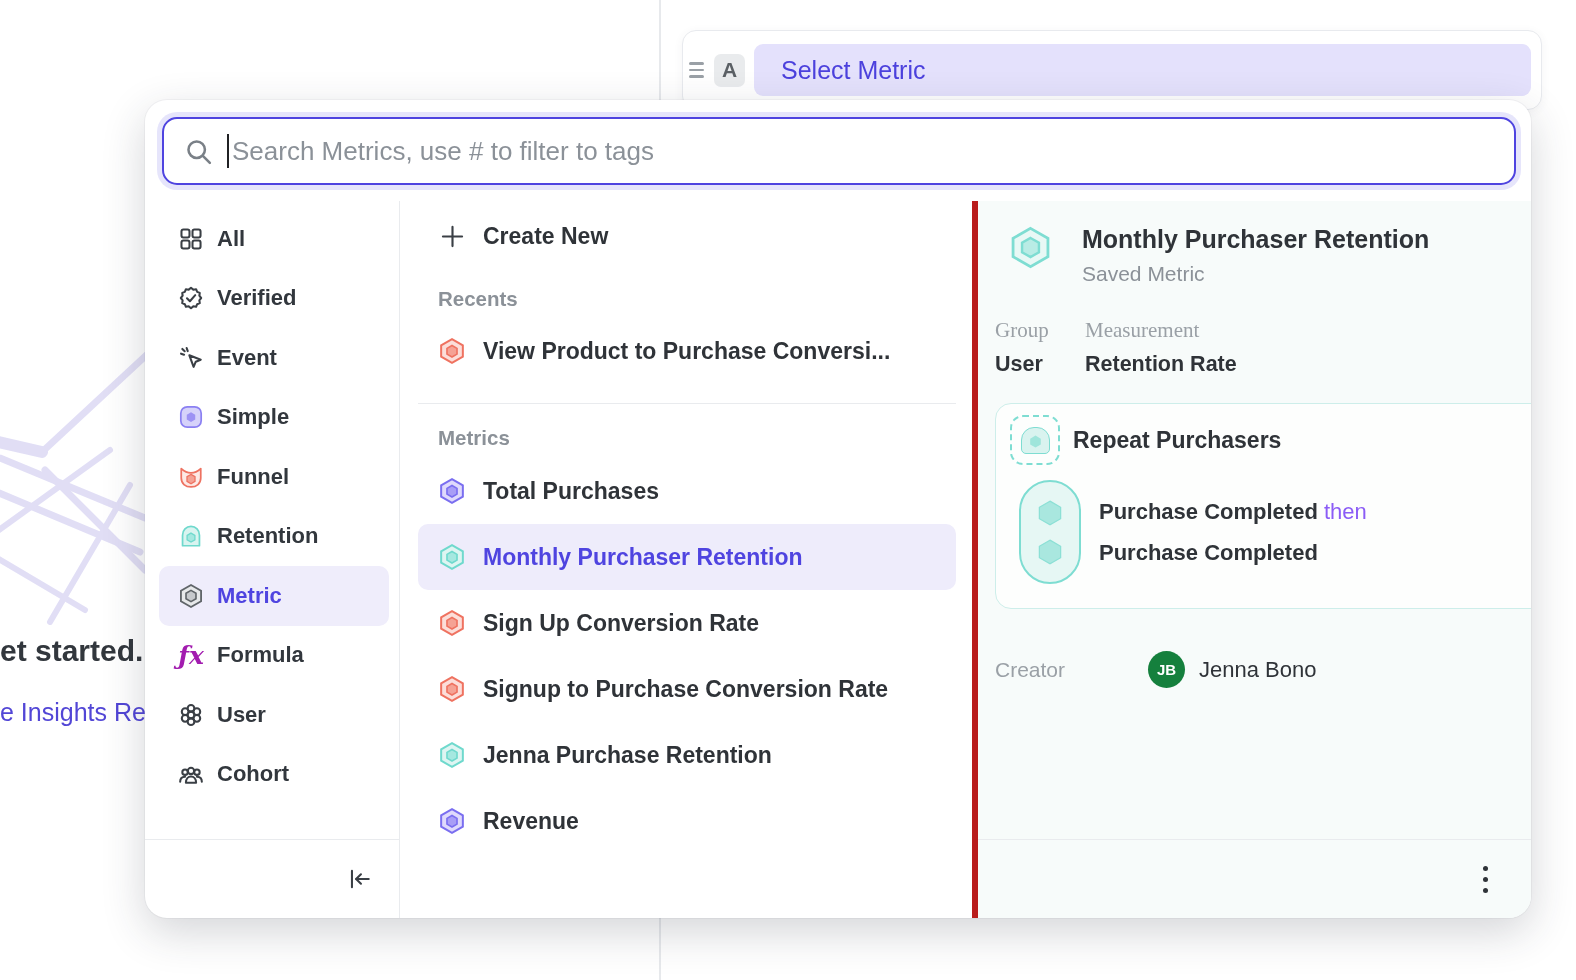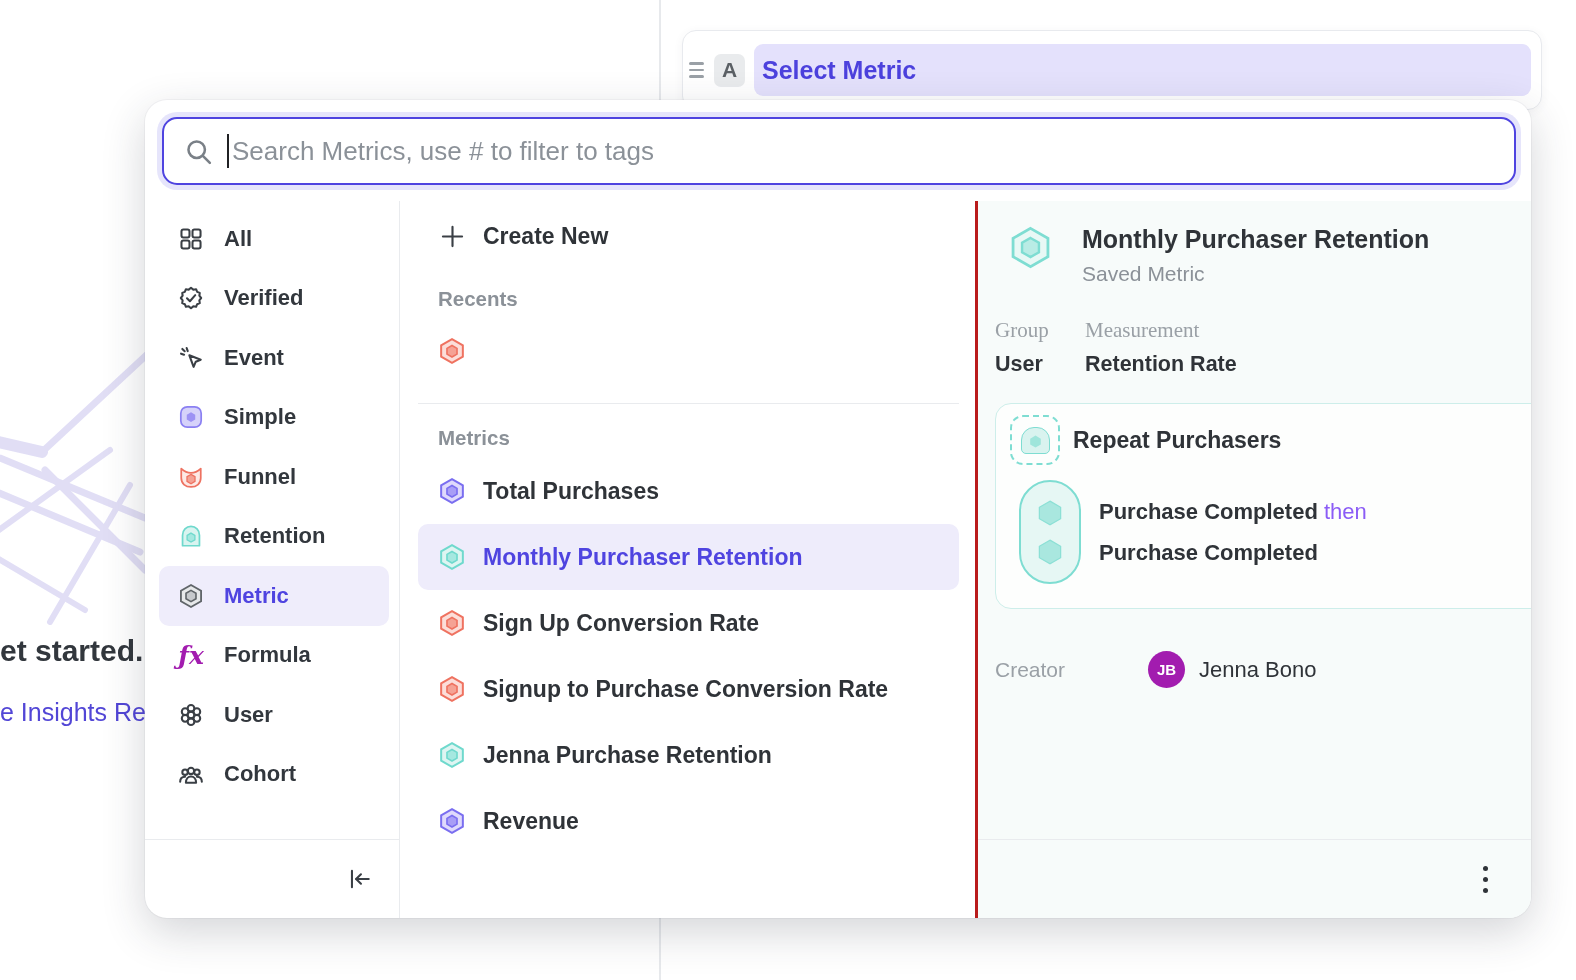--- a/index.html
+++ b/index.html
@@ -17,22 +17,22 @@
   .toolbar-card { position:absolute; left:682px; top:30px; width:860px; height:80px;
     background:#fff; border:1px solid #e8eaee; border-radius:14px;
     display:flex; align-items:center; padding:0 10px 0 6px; gap:9px;
     box-shadow:0 2px 10px rgba(60,64,80,.06); }
   .drag-handle { width:16px; display:flex; flex-direction:column; gap:4px; }
   .drag-handle span { display:block; height:2.6px; width:15px; background:#9aa0a6; border-radius:2px; }
   .block-badge { width:31px; height:33px; background:#e9ebed; border-radius:7px;
     display:flex; align-items:center; justify-content:center;
     font-size:21px; font-weight:700; color:#5b6065; }
   .metric-pill { flex:1; height:52px; background:#e4e1fc; border-radius:9px;
-    display:flex; align-items:center; padding-left:8px;
-    font-size:25px; font-weight:700; color:#4c41dd; }
+    display:flex; align-items:center; padding-left:27px;
+    font-size:25px; font-weight:400; color:#4c41dd; }
 
   
   .modal { position:absolute; left:145px; top:100px; width:1386px; height:818px;
     background:#fff; border-radius:22px; overflow:hidden;
     box-shadow:0 14px 44px rgba(40,44,60,.20), 0 0 0 1px rgba(30,30,50,.04);
     display:flex; flex-direction:column; }
 
   .search-wrap { margin:17px 15px 0 17px; position:relative; flex:0 0 auto; }
   .search-input { width:100%; height:68px; border:2.5px solid #4f44e0; border-radius:15px;
     box-shadow:0 0 0 5px rgba(79,68,224,.14); outline:none;
@@ -41,32 +41,32 @@
   .search-input::placeholder { color:#8b9198; opacity:1; }
   .search-icon { position:absolute; left:22px; top:20px; width:29px; height:29px; }
   .search-caret { position:absolute; left:65px; top:17px; width:2px; height:34px; background:#202124; }
 
   .modal-body { flex:1; display:flex; margin-top:16px; min-height:0; }
 
   
   .sidebar { width:255px; flex:0 0 255px; border-right:1px solid #e9ebee;
     display:flex; flex-direction:column; }
   .sidebar-items { flex:1; padding-top:8px; }
-  .side-item { height:59.5px; display:flex; align-items:center; gap:19px;
+  .side-item { height:59.5px; display:flex; align-items:center; gap:12px;
     margin:0 10px 0 14px; padding-left:18px; border-radius:10px;
     font-size:22px; font-weight:600; color:#32373d; cursor:pointer; }
   .side-item.selected { background:#efedfb; color:#4f44e0; }
   .side-ico { width:28px; height:28px; flex:0 0 28px; display:flex; align-items:center; justify-content:center; }
   .glyph { stroke:#3a3f45; stroke-width:1.9; fill:none; stroke-linecap:round; stroke-linejoin:round; }
   .formula-glyph { font-family:"DejaVu Serif", serif; font-style:italic; font-size:25px; color:#a21caf; line-height:1; }
   .sidebar-footer { height:79px; border-top:1px solid #e9ebee;
     display:flex; align-items:center; justify-content:flex-end; padding-right:27px; }
 
   
-  .mid { flex:1; border-right:3px solid #b91c1c; padding:6px 16px 0 18px; overflow:hidden; }
+  .mid { flex:1; border-right:6px solid #b91c1c; padding:6px 16px 0 18px; overflow:hidden; }
   .row { height:64px; display:flex; align-items:center; gap:17px; padding-left:20px;
     border-radius:10px; font-size:23px; font-weight:600; color:#2f3338; cursor:pointer;
     white-space:nowrap; }
   .row.selected { background:#eeecfb; color:#4f44e0; }
   .create-row { height:58px; }
   .section-label { font-size:20.5px; font-weight:600; color:#8b9198; margin:22px 0 8px 20px; }
   .mid-divider { height:1px; background:#e9ebee; margin-top:20px; }
   .hex28 { width:28px; height:28px; flex:0 0 28px; }
   .hex-orange .ho { fill:#fcded9; stroke:#ef7260; stroke-width:1.7; }
   .hex-orange .hi { fill:#f5a294; stroke:#ef7260; stroke-width:1.4; }
@@ -96,21 +96,21 @@
   .def-title { font-size:23px; font-weight:700; color:#2f3338; }
   .def-body { margin-top:15px; display:flex; gap:18px; align-items:center; padding-left:9px; }
   .capsule { width:62px; height:104px; border:2px solid #7eddd2; background:#e6f7f4;
     border-radius:31px; display:flex; flex-direction:column; align-items:center; justify-content:center; gap:9px; }
   .step-lines { font-size:22px; line-height:41px; color:#2f3338; }
   .step-name { font-weight:600; }
   .step-suffix { color:#8b5cf6; font-weight:400; }
 
   .creator-row { margin-top:42px; display:flex; align-items:center; }
   .creator-label { width:153px; font-size:21px; color:#9aa0a6; }
-  .avatar { width:37px; height:37px; border-radius:50%; background:#a21caf; color:#fff;
+  .avatar { width:37px; height:37px; border-radius:50%; background:#15803d; color:#fff;
     display:flex; align-items:center; justify-content:center; font-size:15px; font-weight:700; }
   .creator-name { margin-left:14px; font-size:22px; font-weight:500; color:#2f3338; }
 
   .detail-footer { position:absolute; left:0; right:0; bottom:0; height:79px;
     border-top:1px solid #e9ebee; display:flex; align-items:center; justify-content:flex-end; padding-right:37px; }
   .kebab { display:flex; flex-direction:column; gap:6px; cursor:pointer; padding:6px; }
   .kebab span { width:5px; height:5px; border-radius:50%; background:#2f3338; display:block; }
 </style>
 </head>
 <body>
@@ -291,20 +291,21 @@
           <span>Create New</span>
         </div>
 
         <div class="section-label">Recents</div>
 
         <div class="row">
           <svg class="hex28 hex-orange" viewBox="0 0 24 24">
             <polygon class="ho" points="12,1.8 21.3,7.1 21.3,16.9 12,22.2 2.7,16.9 2.7,7.1"></polygon>
             <polygon class="hi" points="12,7.3 16.3,9.75 16.3,14.65 12,17.1 7.7,14.65 7.7,9.75"></polygon>
           </svg>
+          <span>View Product to Purchase Conversi...</span>
         </div>
 
         <div class="mid-divider"></div>
 
         <div class="section-label">Metrics</div>
 
         <div class="row" style="height:66px">
           <svg class="hex28 hex-purple" viewBox="0 0 24 24">
             <polygon class="ho" points="12,1.8 21.3,7.1 21.3,16.9 12,22.2 2.7,16.9 2.7,7.1"></polygon>
             <polygon class="hi" points="12,7.3 16.3,9.75 16.3,14.65 12,17.1 7.7,14.65 7.7,9.75"></polygon>

